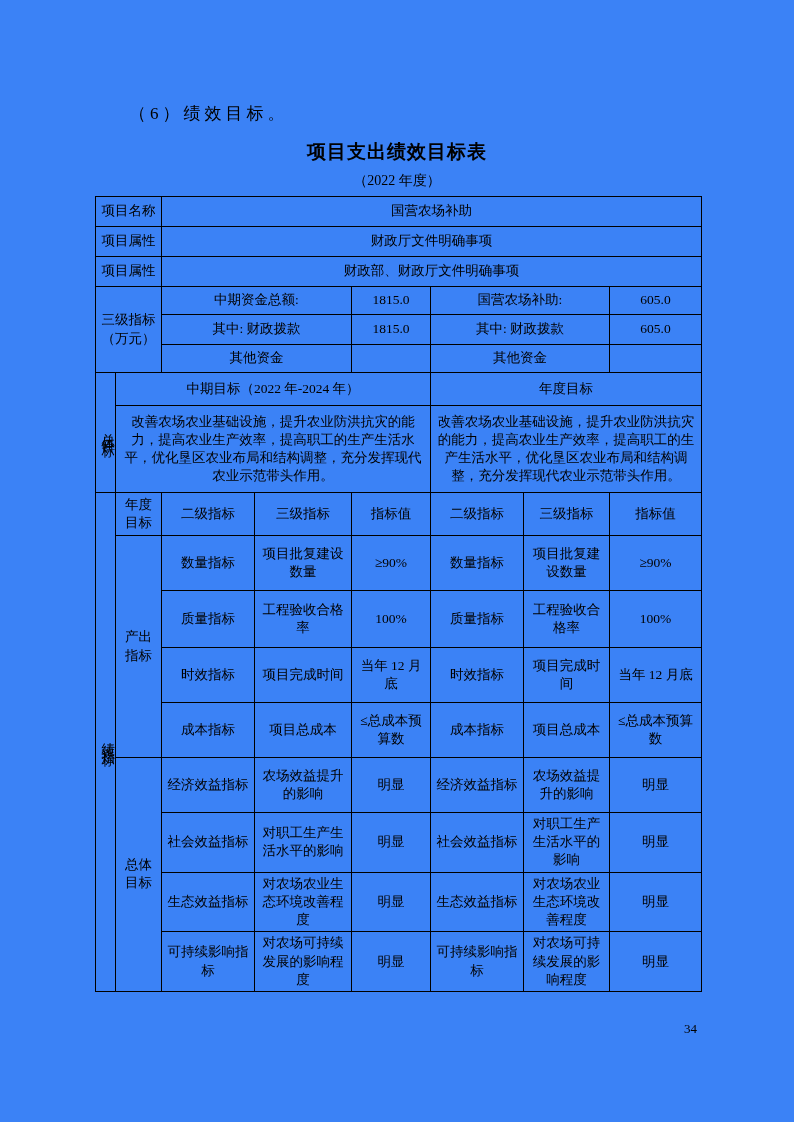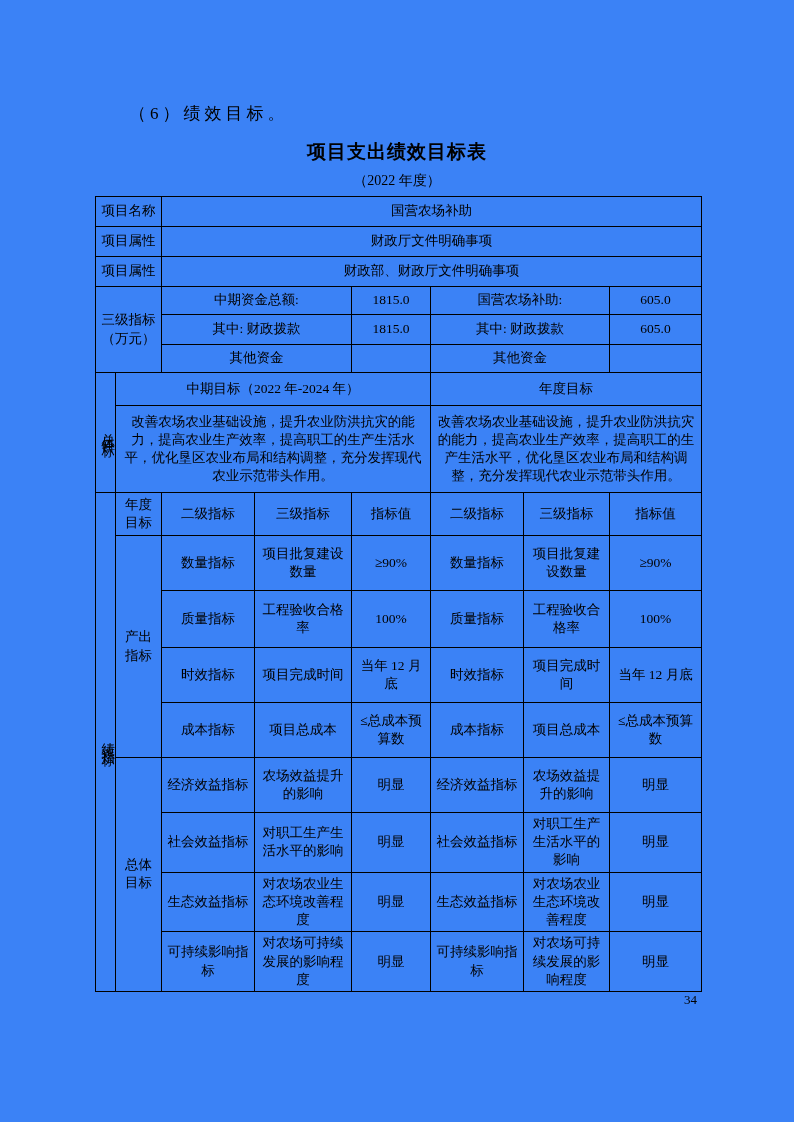--- a/index.html
+++ b/index.html
@@ -74,21 +74,21 @@
   td.goal {
     font-size: 14px;
     line-height: 1.58;
     text-align: justify;
     text-align-last: center;
     padding: 3px 4px;
     font-family: Liberation Serif, serif;
   }
   .pagenum {
     position: absolute;
-    top: 992px;
+    top: 1021px;
     right: 97px;
     font-size: 13px;
   }
 </style>
 </head>
 <body>
 
 <div class="page">
 
   <div class="heading">（6）绩效目标。</div>

